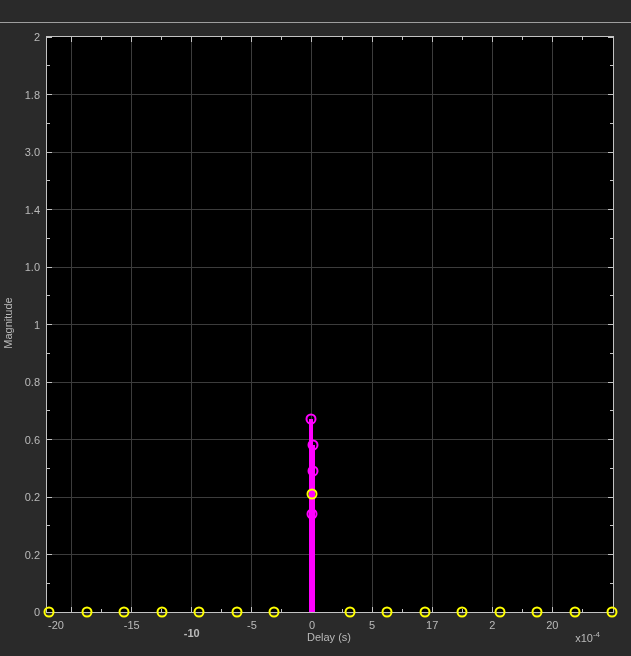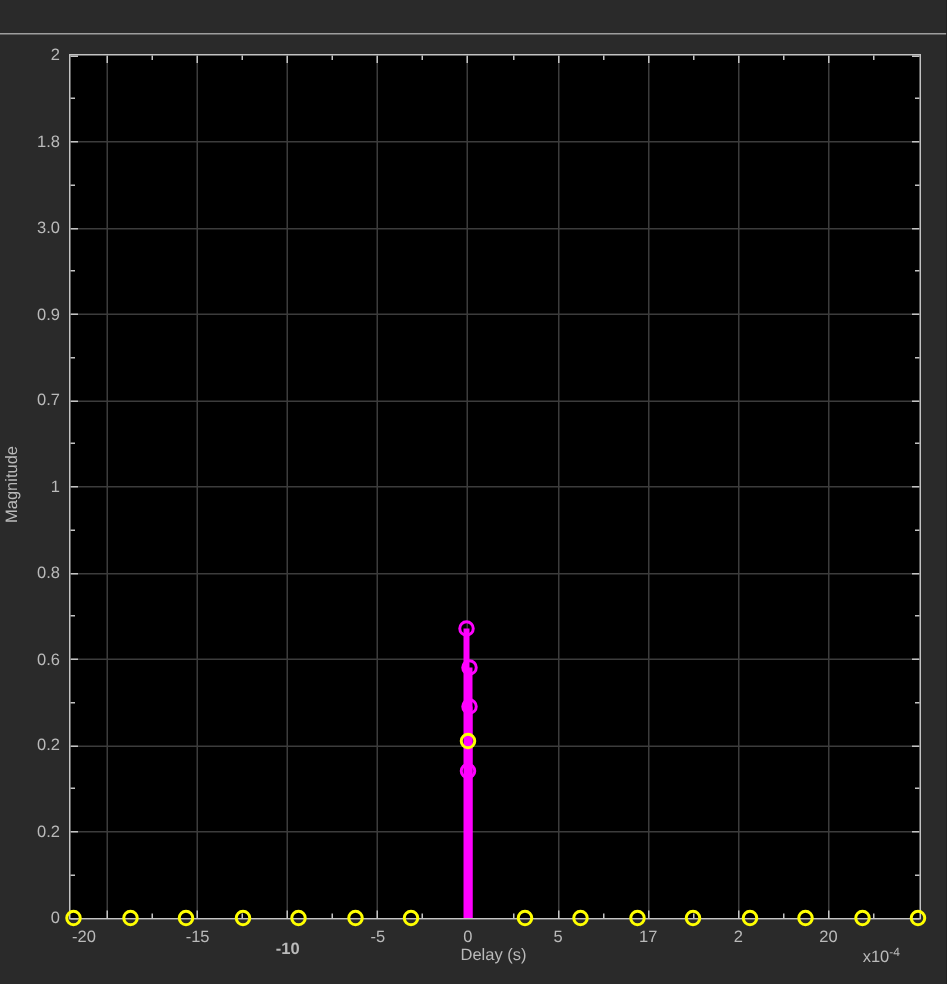--- a/index.html
+++ b/index.html
@@ -167,22 +167,22 @@
         <div class="x-tick-label" style="left: 325.059px; top: 582px;">5</div>
         <div class="x-tick-label" style="left: 385.144px; top: 582px;">17</div>
         <div class="x-tick-label" style="left: 445.229px; top: 582px;">2</div>
         <div class="x-tick-label" style="left: 505.314px; top: 582px;">20</div>
         <div class="y-tick-label" style="left: -7px; top: 575px;">0</div>
         <div class="y-tick-label" style="left: -7px; top: 517.5px;">0.2</div>
         <div class="y-tick-label" style="left: -7px; top: 460px;">0.2</div>
         <div class="y-tick-label" style="left: -7px; top: 402.5px;">0.6</div>
         <div class="y-tick-label" style="left: -7px; top: 345px;">0.8</div>
         <div class="y-tick-label" style="left: -7px; top: 287.5px;">1</div>
-        <div class="y-tick-label" style="left: -7px; top: 230px;">0.7</div>
-        <div class="y-tick-label" style="left: -7px; top: 172.5px;">0.9</div>
+        <div class="y-tick-label" style="left: -7px; top: 230px;">1.0</div>
+        <div class="y-tick-label" style="left: -7px; top: 172.5px;">1.4</div>
         <div class="y-tick-label" style="left: -7px; top: 115px;">3.0</div>
         <div class="y-tick-label" style="left: -7px; top: 57.5px;">1.8</div>
         <div class="y-tick-label" style="left: -7px; top: 0px;">2</div>
       </div>
     <div id="y-axis-label">Magnitude</div>
     <div id="x-axis-label">Delay (s)</div>
     <div id="axis-exponent-label"><span>x10</span><sup>-4</sup></div>
   </div>
 </div>
 

